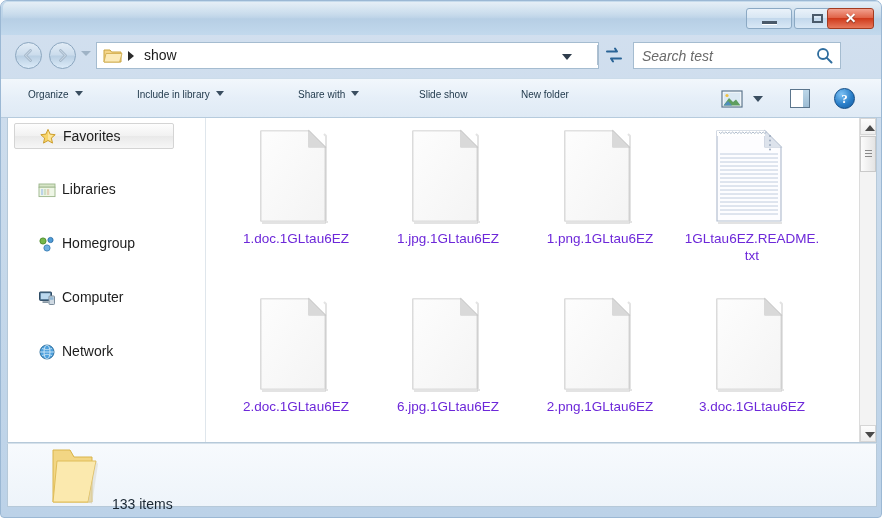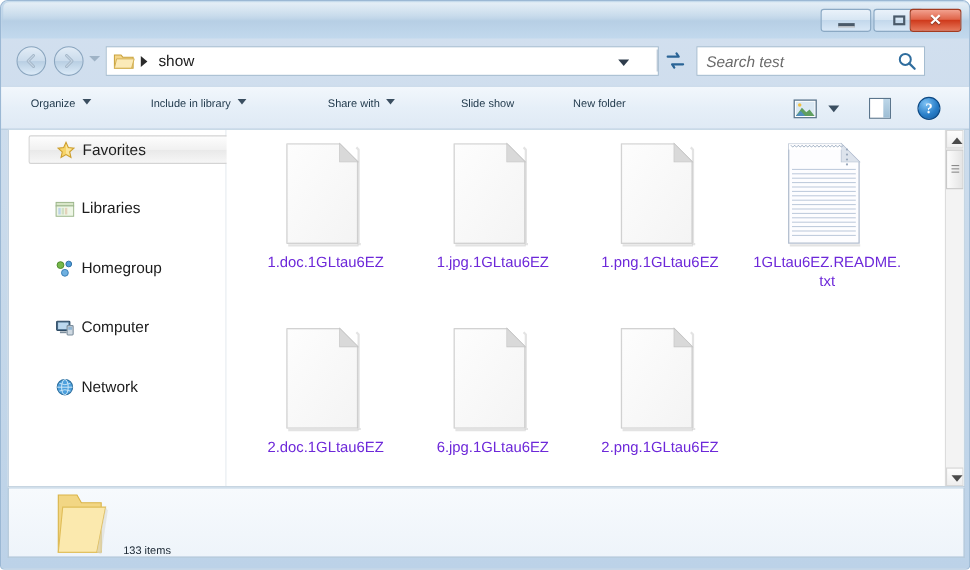--- a/index.html
+++ b/index.html
@@ -263,22 +263,22 @@
   #sidebar {
     position: absolute;
     left: 0; top: 0;
     width: 198px; height: 100%;
     background: #ffffff;
     border-right: 1px solid #dfe6ec;
     box-sizing: border-box;
   }
   .nav-item {
     position: absolute;
-    left: 18px;
-    width: 183px;
+    left: 6px;
+    width: 160px;
     height: 26px;
     box-sizing: border-box;
     cursor: default;
   }
   .nav-item.selected {
     background: linear-gradient(to bottom, #fdfdfd 0%, #f1f1f1 50%, #e9e9e9 51%, #f6f6f6 100%);
     border: 1px solid #d4d4d4;
     border-radius: 2px;
   }
   .nav-icon {
@@ -379,21 +379,21 @@
     border-top: 1px solid #d5e1eb;
     box-sizing: border-box;
   }
   #status-folder-icon {
     position: absolute;
     left: 32px; top: -4px;
   }
   #status-text {
     position: absolute;
     left: 104px; top: 52px;
-    font-size: 10px;
+    font-size: 14px;
     color: #1a2733;
     white-space: nowrap;
   }
 </style>
 </head>
 <body>
 
 <div id="window">
 
   <div id="titlebar">
@@ -708,20 +708,39 @@
                 <defs>
                   <linearGradient id="fg" x1="0" y1="0" x2="1" y2="1">
                     <stop offset="0%" stop-color="#ffffff"></stop>
                     <stop offset="100%" stop-color="#ededed"></stop>
                   </linearGradient>
                 </defs>
               </svg></div>
           </div>
           <div class="file-name">2.png.1GLtau6EZ</div>
         </div>
+        <div class="file-cell" style="left: 470px; top: 172px;">
+          <div class="file-icon-wrap">
+            <div style="position:absolute;left:36px;top:6px;"><svg width="80" height="100" viewBox="0 0 80 100">
+                <path d="M6 94 L70 94 L70 96 L6 96 Z" fill="#c8c8c8" opacity="0.5"></path>
+                <path d="M68 6 L70 8 L70 94 L72 94" fill="none" stroke="#c8c8c8" stroke-width="2" opacity="0.5"></path>
+                <path d="M5 3 L53 3 L69 19 L69 93 L5 93 Z" fill="#fbfbfb" stroke="#c4c4c4" stroke-width="1.2"></path>
+                <path d="M5 3 L53 3 L69 19 L69 93 L5 93 Z" fill="url(#fg)" opacity="0.5"></path>
+                <path d="M53 3 L53 19 L69 19 Z" fill="#e9e9e9" stroke="#c4c4c4" stroke-width="1.2"></path>
+                <path d="M53 3 L69 19 L53 19 Z" fill="#d9d9d9"></path>
+                <defs>
+                  <linearGradient id="fg" x1="0" y1="0" x2="1" y2="1">
+                    <stop offset="0%" stop-color="#ffffff"></stop>
+                    <stop offset="100%" stop-color="#ededed"></stop>
+                  </linearGradient>
+                </defs>
+              </svg></div>
+          </div>
+          <div class="file-name">3.doc.1GLtau6EZ</div>
+        </div>
       </div>
   </div>
 
   <div id="statusbar">
     <svg id="status-folder-icon" width="62" height="70" viewBox="0 0 62 70">
       <path d="M13 10 L30 10 L34 17 L13 17 Z" fill="#e8c464"></path>
       <path d="M13 10 L30 10 L34 17 L52 17 L52 62 L13 62 Z" fill="#f2d684" stroke="#d9b44a" stroke-width="1"></path>
       <path d="M17 21 L56 21 L48 62 L13 62 Z" fill="#fbe9ae" stroke="#e0bd58" stroke-width="1"></path>
       <path d="M48 62 L56 21 L58 24 L52 64 Z" fill="#d8d8d0" opacity="0.55"></path>
     </svg>

